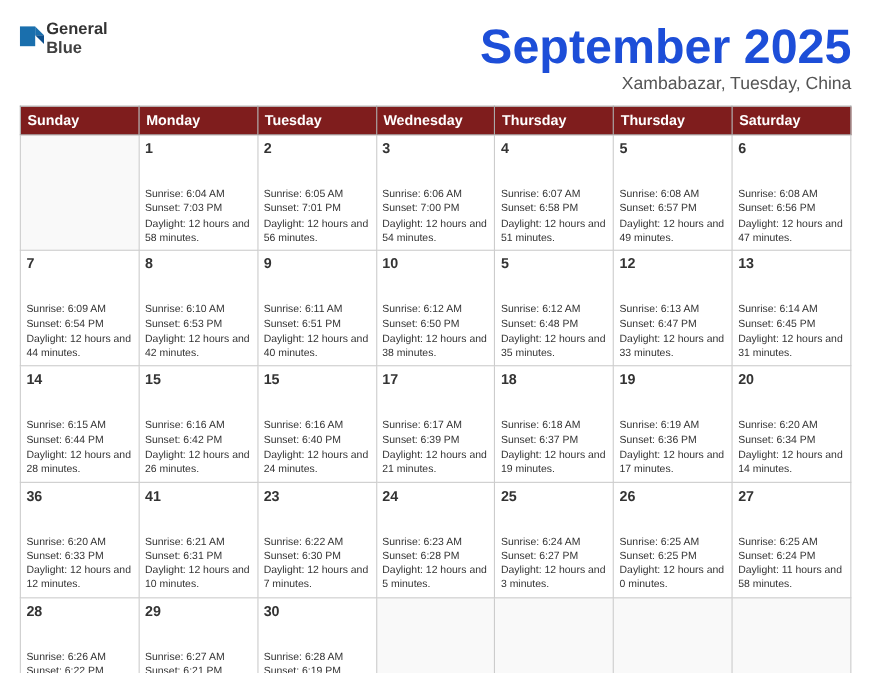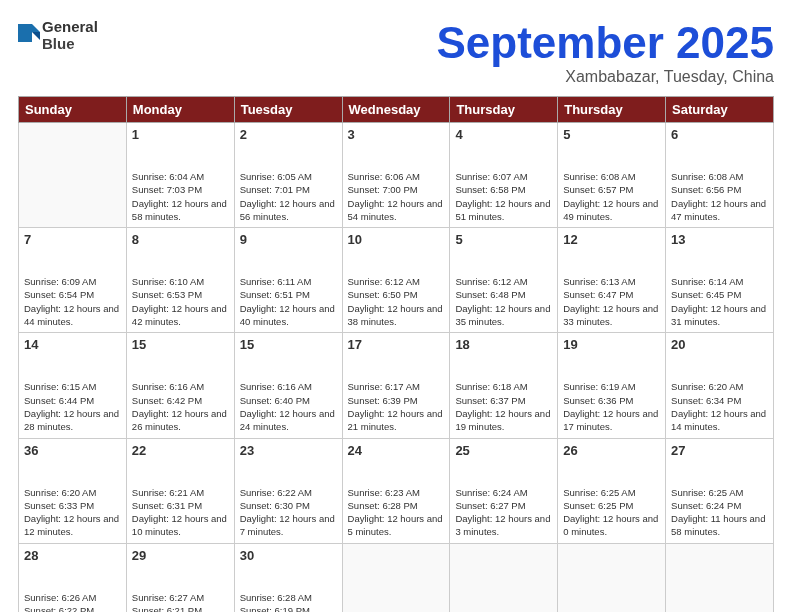--- a/index.html
+++ b/index.html
@@ -208,21 +208,21 @@
             <span class="day-num">20</span>
             <div class="day-info">Sunrise: 6:20 AM<br>Sunset: 6:34 PM<br>Daylight: 12 hours and 14 minutes.</div>
           </td>
         </tr>
         <tr>
           <td>
             <span class="day-num">36</span>
             <div class="day-info">Sunrise: 6:20 AM<br>Sunset: 6:33 PM<br>Daylight: 12 hours and 12 minutes.</div>
           </td>
           <td>
-            <span class="day-num">22</span>
+            <span class="day-num">41</span>
             <div class="day-info">Sunrise: 6:21 AM<br>Sunset: 6:31 PM<br>Daylight: 12 hours and 10 minutes.</div>
           </td>
           <td>
             <span class="day-num">23</span>
             <div class="day-info">Sunrise: 6:22 AM<br>Sunset: 6:30 PM<br>Daylight: 12 hours and 7 minutes.</div>
           </td>
           <td>
             <span class="day-num">24</span>
             <div class="day-info">Sunrise: 6:23 AM<br>Sunset: 6:28 PM<br>Daylight: 12 hours and 5 minutes.</div>
           </td>

